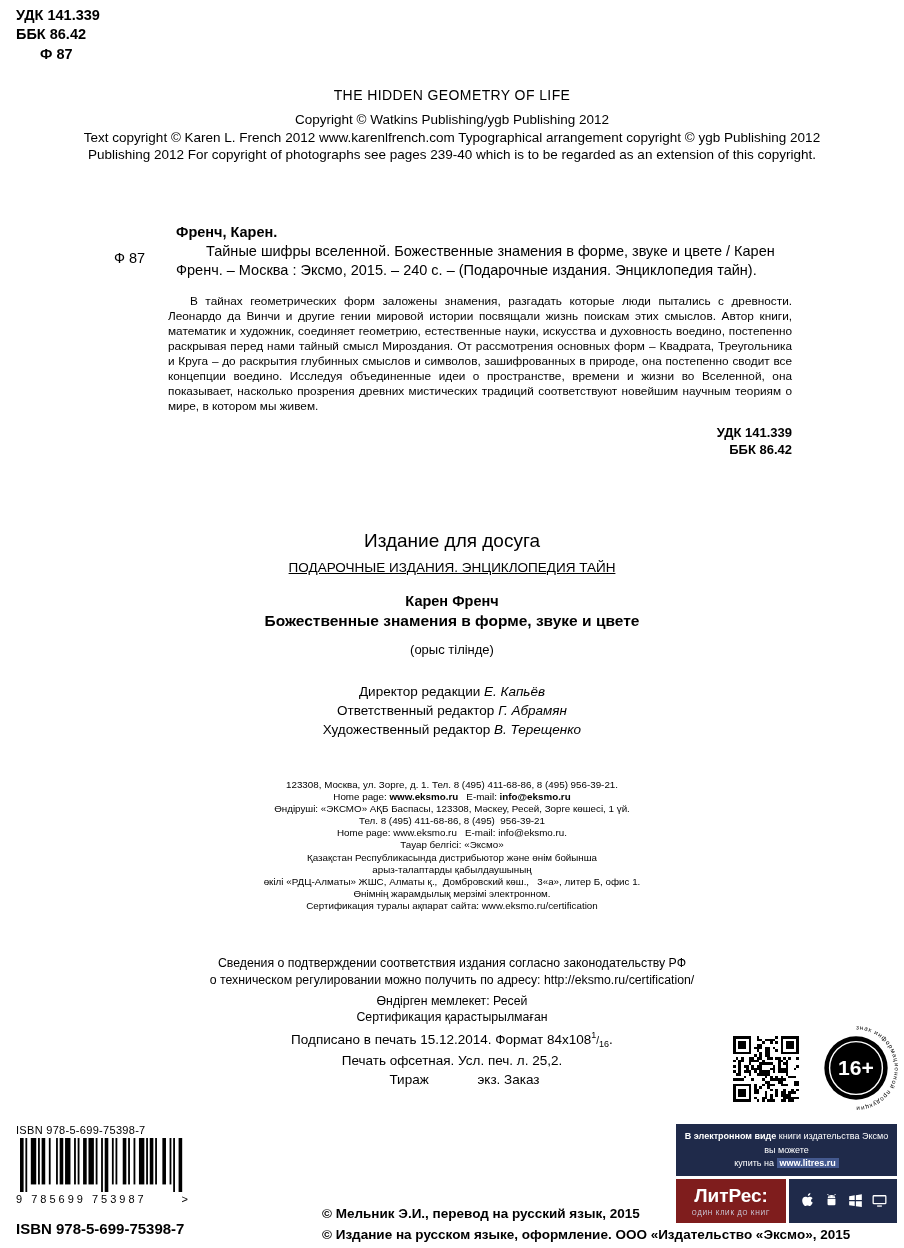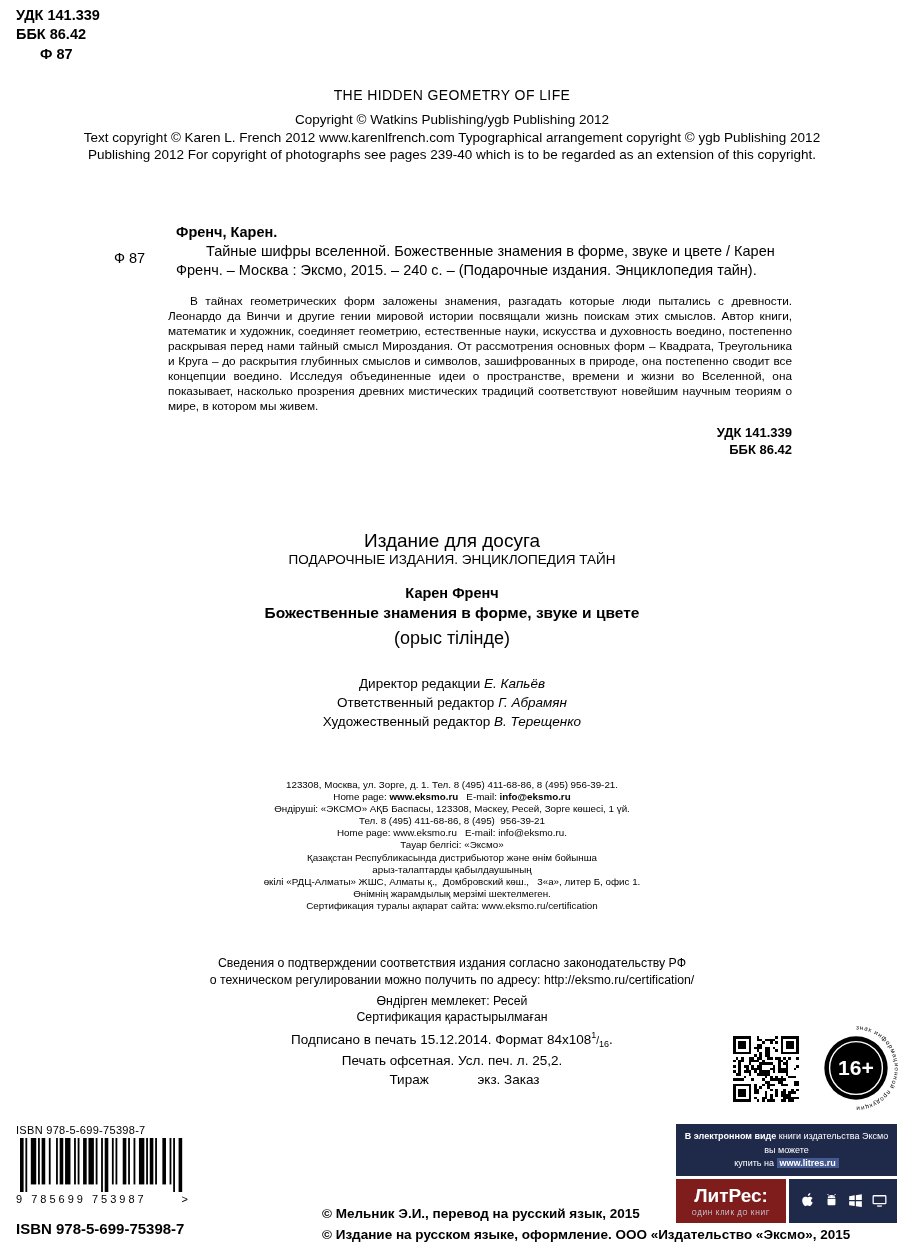--- a/index.html
+++ b/index.html
@@ -16,25 +16,25 @@
   .catalog{position:absolute;top:224px;left:114px;width:678px;font-size:14.5px;}
   .catalog .code{position:absolute;left:0;top:26px;font-size:14.5px;}
   .catalog .author{margin-left:62px;font-weight:700;}
   .catalog .desc{margin-left:62px;text-indent:30px;line-height:1.34;margin-top:2px;}
   .catalog .annotation{margin-left:54px;margin-top:13px;font-size:11.8px;line-height:1.27;
                        text-align:justify;text-indent:22px;}
   .catalog .codes-right{margin-top:10px;text-align:right;font-weight:700;font-size:13px;line-height:1.35;}
 
   .imprint{position:absolute;top:530px;left:0;right:0;text-align:center;}
   .imprint .edition{font-size:19px;}
-  .imprint .series{font-size:13.5px;margin-top:0;}
+  .imprint .series{font-size:13.5px;margin-top:8px;text-decoration:underline;}
   .imprint .author{font-size:14.5px;font-weight:700;margin-top:18px;}
   .imprint .title{font-size:17px;font-weight:700;margin-top:16px;}
   .imprint .subtitle{font-size:15.5px;font-weight:700;margin-top:3px;}
-  .imprint .lang{font-size:18px;margin-top:6px;}
+  .imprint .lang{font-size:13px;margin-top:12px;}
   .imprint .staff{margin-top:25px;font-size:13.5px;line-height:1.42;}
   .imprint .staff .name{font-style:italic;}
 
   .publisher{position:absolute;top:779px;left:0;right:0;text-align:center;
              font-size:9.8px;line-height:12.1px;}
   .publisher div{white-space:pre-wrap;}
   .publisher .bold{font-weight:700;}
 
   .compliance{position:absolute;top:955px;left:0;right:0;text-align:center;font-size:12.3px;line-height:1.35;}
   .origin{position:absolute;top:993px;left:0;right:0;text-align:center;font-size:12.3px;line-height:1.32;}
@@ -116,21 +116,21 @@
   <div class="publisher">
     <div>123308, Москва, ул. Зорге, д. 1. Тел. 8 (495) 411-68-86, 8 (495) 956-39-21.</div>
     <div><span>Home page: </span><span class="bold">www.eksmo.ru</span><span>   E-mail: </span><span class="bold">info@eksmo.ru</span></div>
     <div>Өндіруші: «ЭКСМО» АҚБ Баспасы, 123308, Мәскеу, Ресей, Зорге көшесі, 1 үй.</div>
     <div>Тел. 8 (495) 411-68-86, 8 (495)  956-39-21</div>
     <div>Home page: www.eksmo.ru   E-mail: info@eksmo.ru.</div>
     <div>Тауар белгісі: «Эксмо»</div>
     <div>Қазақстан Республикасында дистрибьютор және өнім бойынша</div>
     <div>арыз-талаптарды қабылдаушының</div>
     <div>өкілі «РДЦ-Алматы» ЖШС, Алматы қ.,  Домбровский көш.,   3«а», литер Б, офис 1.</div>
-    <div>Өнімнің жарамдылық мерзімі шектелмеген.</div>
+    <div>Өнімнің жарамдылық мерзімі электронном.</div>
     <div>Сертификация туралы ақпарат сайта: www.eksmo.ru/certification</div>
   </div>
 
   <div class="compliance">
     <div>Сведения о подтверждении соответствия издания согласно законодательству РФ</div>
     <div>о техническом регулировании можно получить по адресу: http://eksmo.ru/certification/</div>
   </div>
 
   <div class="origin">
     <div>Өндірген мемлекет: Ресей</div>

